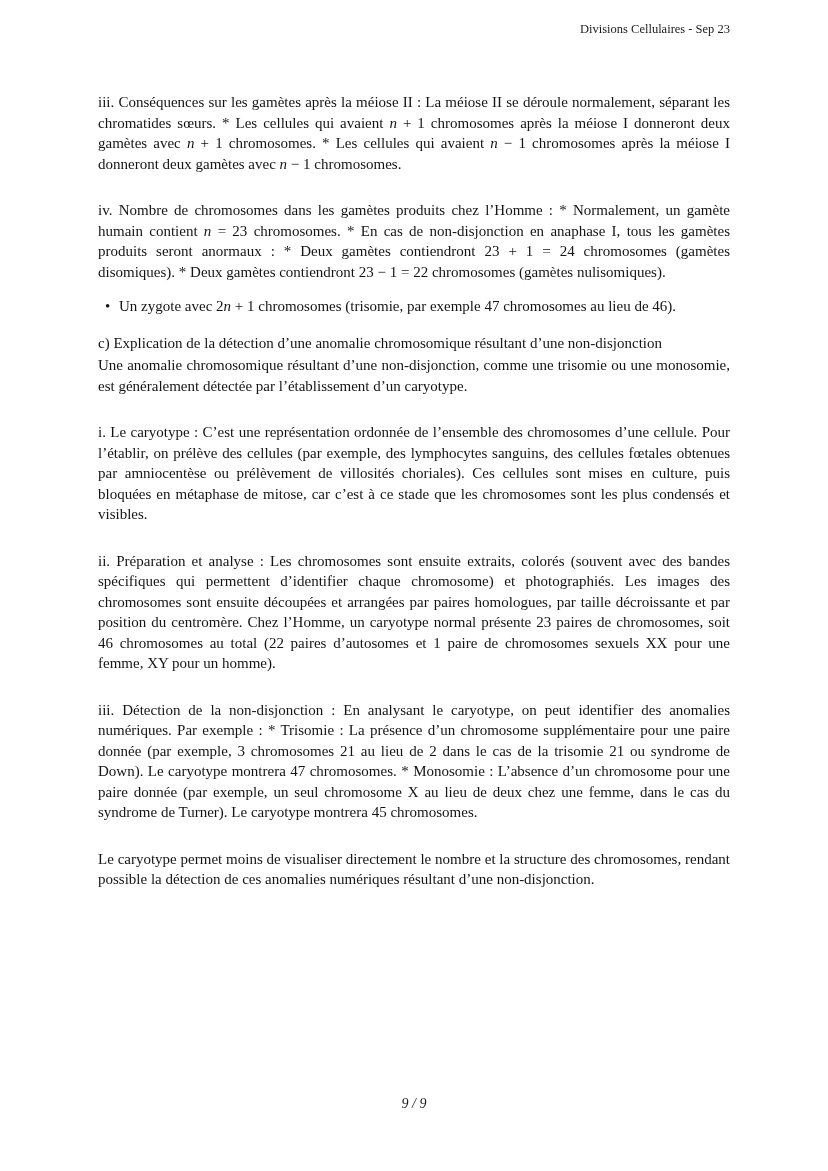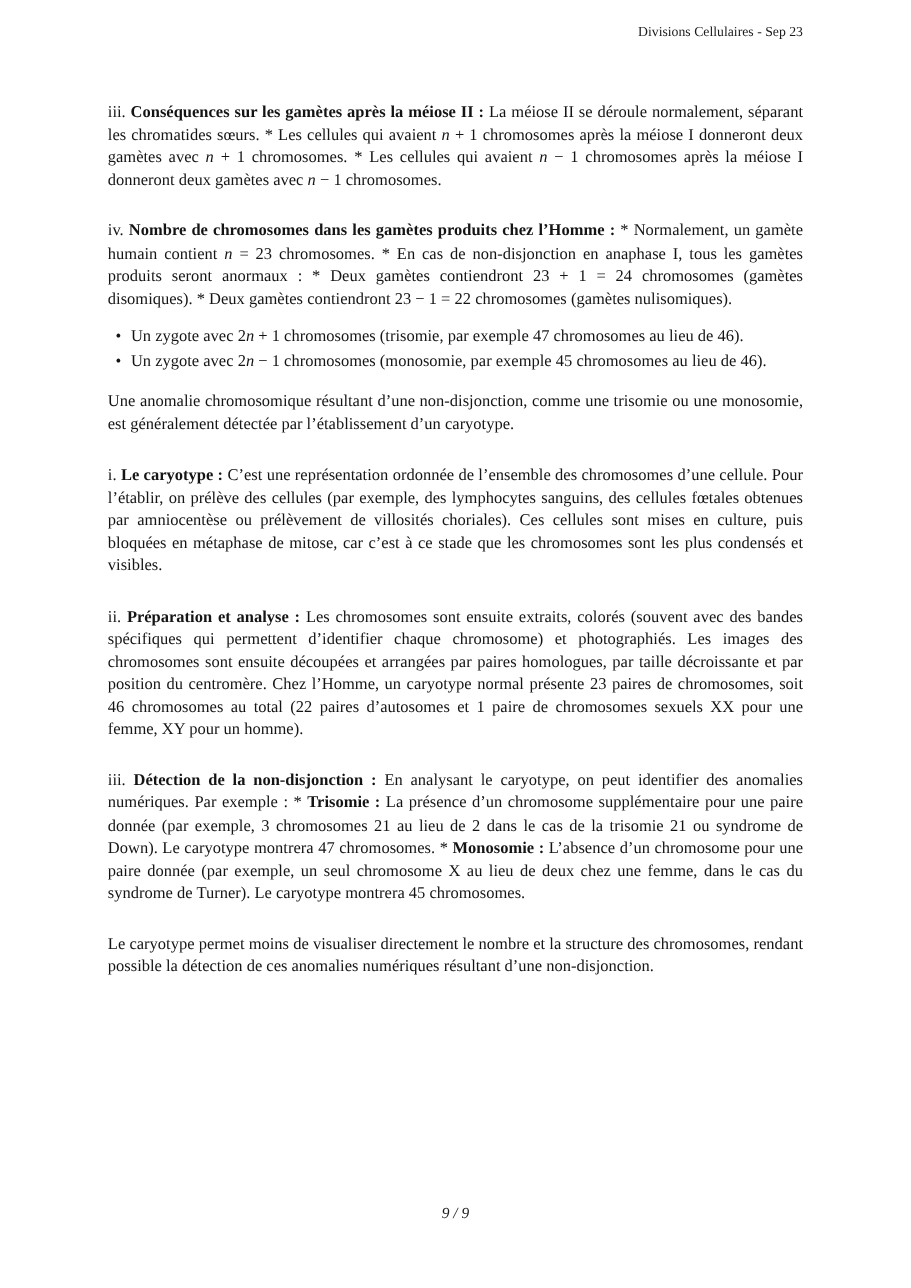--- a/index.html
+++ b/index.html
@@ -28,21 +28,21 @@
     left: 98px;
     width: 632px;
     font-size: 15px;
     line-height: 20.5px;
     text-align: justify;
     hyphens: auto;
     -webkit-hyphens: auto;
   }
   .para { margin: 0 0 26px 0; }
   .heading { margin: 0 0 2px 0; font-weight: bold; }
-  .b { font-weight: bold; }
+  .b { font-weight: normal; }
   .i { font-style: italic; }
   ul.bullet-list {
     list-style: none;
     margin: -12px 0 16px 0;
     padding: 0 0 0 21px;
   }
   ul.bullet-list li { position: relative; margin: 0 0 2px 0; font-family: Liberation Serif, serif; }
   ul.bullet-list li::before {
     content: "\2022";
     position: absolute;
@@ -66,22 +66,22 @@
 <div class="page">
   <div class="header">
     <span>Divisions Cellulaires - Sep 23</span>
   </div>
 
   <main class="content">
       <p class="para"><span>iii. </span><span class="b">Conséquences sur les gamètes après la méiose II :</span><span> La méiose II se déroule normalement, séparant les chromatides sœurs. * Les cellules qui avaient </span><span class="i">n</span><span> + 1 chromosomes après la méiose I donneront deux gamètes avec </span><span class="i">n</span><span> + 1 chromosomes. * Les cellules qui avaient </span><span class="i">n</span><span> − 1 chromosomes après la méiose I donneront deux gamètes avec </span><span class="i">n</span><span> − 1 chromosomes.</span></p>
       <p class="para"><span>iv. </span><span class="b">Nombre de chromosomes dans les gamètes produits chez l’Homme :</span><span> * Normalement, un gamète humain contient </span><span class="i">n</span><span> = 23 chromosomes. * En cas de non-disjonction en anaphase I, tous les gamètes produits seront anormaux : * Deux gamètes contiendront 23 + 1 = 24 chromosomes (gamètes disomiques). * Deux gamètes contiendront 23 − 1 = 22 chromosomes (gamètes nulisomiques).</span></p>
       <ul class="bullet-list">
         <li><span>Un zygote avec 2</span><span class="i">n</span><span> + 1 chromosomes (trisomie, par exemple 47 chromosomes au lieu de 46).</span></li>
-        <li><span>Un zygote avec 2</span><span class="i">n</span><span> − 1 chromosomes (monosomie, par exemple 45 chromosomes au lieu de 46).</span></li>
       </ul>
+      <p class="heading"><span class="b">c) Explication de la détection d’une anomalie chromosomique résultant d’une non-disjonction</span></p>
       <p class="para"><span>Une anomalie chromosomique résultant d’une non-disjonction, comme une trisomie ou une monosomie, est généralement détectée par l’établissement d’un caryotype.</span></p>
       <p class="para"><span>i. </span><span class="b">Le caryotype :</span><span> C’est une représentation ordonnée de l’ensemble des chromosomes d’une cellule. Pour l’établir, on prélève des cellules (par exemple, des lymphocytes sanguins, des cellules fœtales obtenues par amniocentèse ou prélèvement de villosités choriales). Ces cellules sont mises en culture, puis bloquées en métaphase de mitose, car c’est à ce stade que les chromosomes sont les plus condensés et visibles.</span></p>
       <p class="para"><span>ii. </span><span class="b">Préparation et analyse :</span><span> Les chromosomes sont ensuite extraits, colorés (souvent avec des bandes spécifiques qui permettent d’identifier chaque chromosome) et photographiés. Les images des chromosomes sont ensuite découpées et arrangées par paires homologues, par taille décroissante et par position du centromère. Chez l’Homme, un caryotype normal présente 23 paires de chromosomes, soit 46 chromosomes au total (22 paires d’autosomes et 1 paire de chromosomes sexuels XX pour une femme, XY pour un homme).</span></p>
       <p class="para"><span>iii. </span><span class="b">Détection de la non-disjonction :</span><span> En analysant le caryotype, on peut identifier des anomalies numériques. Par exemple : * </span><span class="b">Trisomie :</span><span> La présence d’un chromosome supplémentaire pour une paire donnée (par exemple, 3 chromosomes 21 au lieu de 2 dans le cas de la trisomie 21 ou syndrome de Down). Le caryotype montrera 47 chromosomes. * </span><span class="b">Monosomie :</span><span> L’absence d’un chromosome pour une paire donnée (par exemple, un seul chromosome X au lieu de deux chez une femme, dans le cas du syndrome de Turner). Le caryotype montrera 45 chromosomes.</span></p>
       <p class="para"><span>Le caryotype permet moins de visualiser directement le nombre et la structure des chromosomes, rendant possible la détection de ces anomalies numériques résultant d’une non-disjonction.</span></p>
     </main>
 
   <div class="footer">
     <span>9 / 9</span>
   </div>

